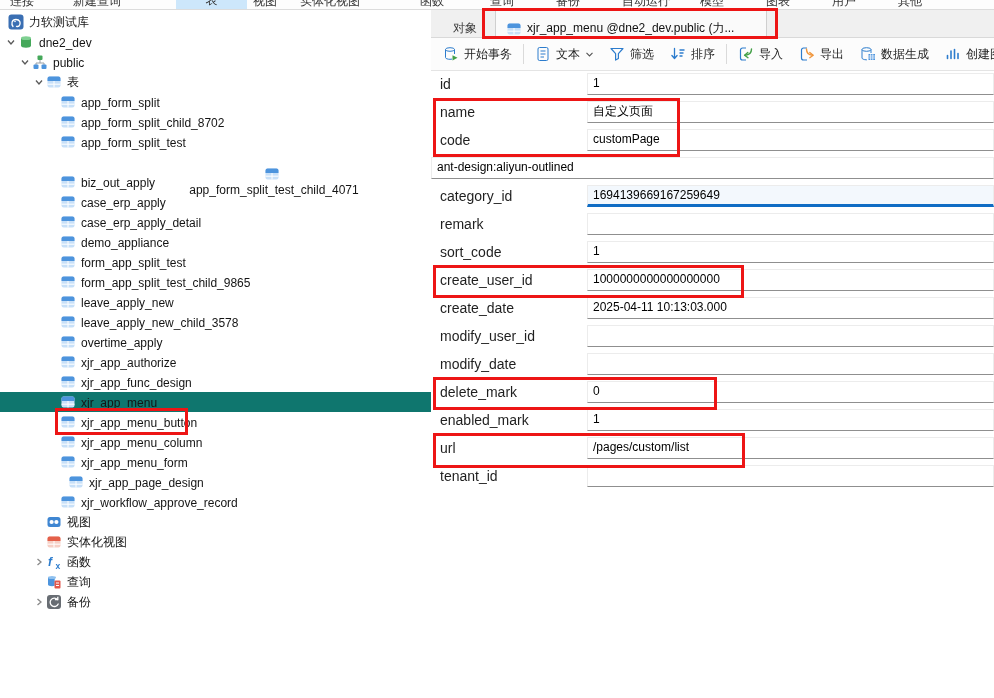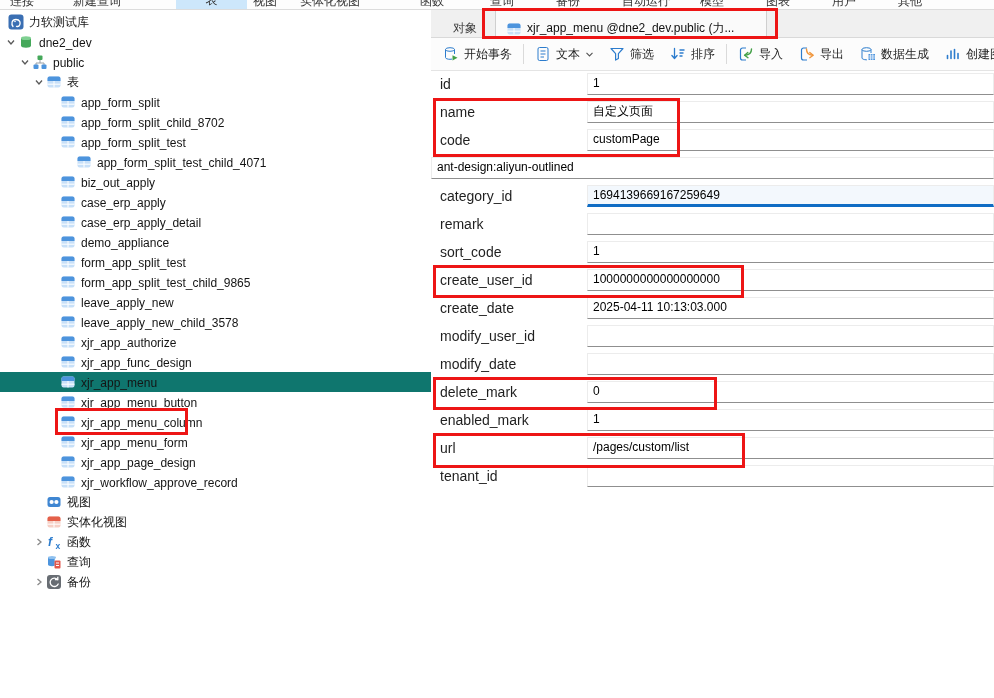--- a/index.html
+++ b/index.html
@@ -167,21 +167,21 @@
           <span class="ticon">
             <svg viewBox="0 0 16 16" width="16" height="16">
               <rect x="1.5" y="2.5" width="13" height="11" rx="2" fill="#c8e0f8"></rect>
               <path d="M1.5 7 v-2.5 a2 2 0 0 1 2-2 h9 a2 2 0 0 1 2 2 V7 z" fill="#4d94dd"></path>
               <line x1="8" y1="7" x2="8" y2="13.5" stroke="#fff"></line>
               <line x1="1.5" y1="10.2" x2="14.5" y2="10.2" stroke="#fff"></line>
             </svg>
           </span>
           <span class="tlabel">app_form_split_test</span>
         </div>
-        <div class="tree-row" style="padding-left: 62px;">
+        <div class="tree-row" style="padding-left: 32px; flex-direction: column;">
           <span class="chev"></span>
           <span class="ticon">
             <svg viewBox="0 0 16 16" width="16" height="16">
               <rect x="1.5" y="2.5" width="13" height="11" rx="2" fill="#c8e0f8"></rect>
               <path d="M1.5 7 v-2.5 a2 2 0 0 1 2-2 h9 a2 2 0 0 1 2 2 V7 z" fill="#4d94dd"></path>
               <line x1="8" y1="7" x2="8" y2="13.5" stroke="#fff"></line>
               <line x1="1.5" y1="10.2" x2="14.5" y2="10.2" stroke="#fff"></line>
             </svg>
           </span>
           <span class="tlabel">app_form_split_test_child_4071</span>
@@ -285,20 +285,32 @@
         <div class="tree-row" style="padding-left: 46px;">
           <span class="chev"></span>
           <span class="ticon">
             <svg viewBox="0 0 16 16" width="16" height="16">
               <rect x="1.5" y="2.5" width="13" height="11" rx="2" fill="#c8e0f8"></rect>
               <path d="M1.5 7 v-2.5 a2 2 0 0 1 2-2 h9 a2 2 0 0 1 2 2 V7 z" fill="#4d94dd"></path>
               <line x1="8" y1="7" x2="8" y2="13.5" stroke="#fff"></line>
               <line x1="1.5" y1="10.2" x2="14.5" y2="10.2" stroke="#fff"></line>
             </svg>
           </span>
+          <span class="tlabel">overtime_apply</span>
+        </div>
+        <div class="tree-row" style="padding-left: 46px;">
+          <span class="chev"></span>
+          <span class="ticon">
+            <svg viewBox="0 0 16 16" width="16" height="16">
+              <rect x="1.5" y="2.5" width="13" height="11" rx="2" fill="#c8e0f8"></rect>
+              <path d="M1.5 7 v-2.5 a2 2 0 0 1 2-2 h9 a2 2 0 0 1 2 2 V7 z" fill="#4d94dd"></path>
+              <line x1="8" y1="7" x2="8" y2="13.5" stroke="#fff"></line>
+              <line x1="1.5" y1="10.2" x2="14.5" y2="10.2" stroke="#fff"></line>
+            </svg>
+          </span>
           <span class="tlabel">xjr_app_authorize</span>
         </div>
         <div class="tree-row" style="padding-left: 46px;">
           <span class="chev"></span>
           <span class="ticon">
             <svg viewBox="0 0 16 16" width="16" height="16">
               <rect x="1.5" y="2.5" width="13" height="11" rx="2" fill="#c8e0f8"></rect>
               <path d="M1.5 7 v-2.5 a2 2 0 0 1 2-2 h9 a2 2 0 0 1 2 2 V7 z" fill="#4d94dd"></path>
               <line x1="8" y1="7" x2="8" y2="13.5" stroke="#fff"></line>
               <line x1="1.5" y1="10.2" x2="14.5" y2="10.2" stroke="#fff"></line>
@@ -347,21 +359,21 @@
           <span class="ticon">
             <svg viewBox="0 0 16 16" width="16" height="16">
               <rect x="1.5" y="2.5" width="13" height="11" rx="2" fill="#c8e0f8"></rect>
               <path d="M1.5 7 v-2.5 a2 2 0 0 1 2-2 h9 a2 2 0 0 1 2 2 V7 z" fill="#4d94dd"></path>
               <line x1="8" y1="7" x2="8" y2="13.5" stroke="#fff"></line>
               <line x1="1.5" y1="10.2" x2="14.5" y2="10.2" stroke="#fff"></line>
             </svg>
           </span>
           <span class="tlabel">xjr_app_menu_form</span>
         </div>
-        <div class="tree-row" style="padding-left: 46px;">
+        <div class="tree-row" style="padding-left: 46px; margin-left: 8px;">
           <span class="chev"></span>
           <span class="ticon">
             <svg viewBox="0 0 16 16" width="16" height="16">
               <rect x="1.5" y="2.5" width="13" height="11" rx="2" fill="#c8e0f8"></rect>
               <path d="M1.5 7 v-2.5 a2 2 0 0 1 2-2 h9 a2 2 0 0 1 2 2 V7 z" fill="#4d94dd"></path>
               <line x1="8" y1="7" x2="8" y2="13.5" stroke="#fff"></line>
               <line x1="1.5" y1="10.2" x2="14.5" y2="10.2" stroke="#fff"></line>
             </svg>
           </span>
           <span class="tlabel">xjr_app_page_design</span>

